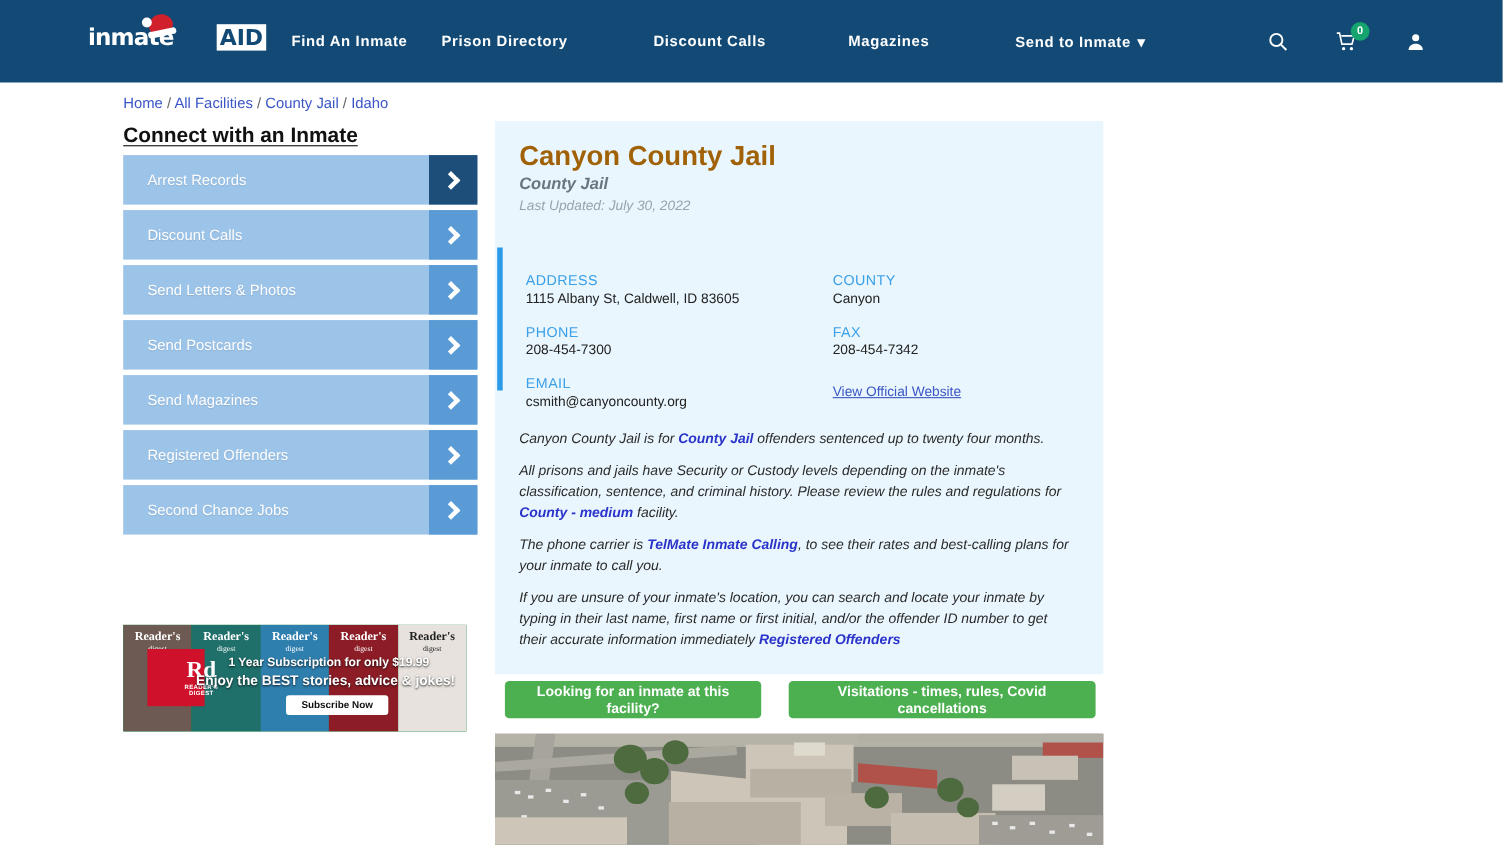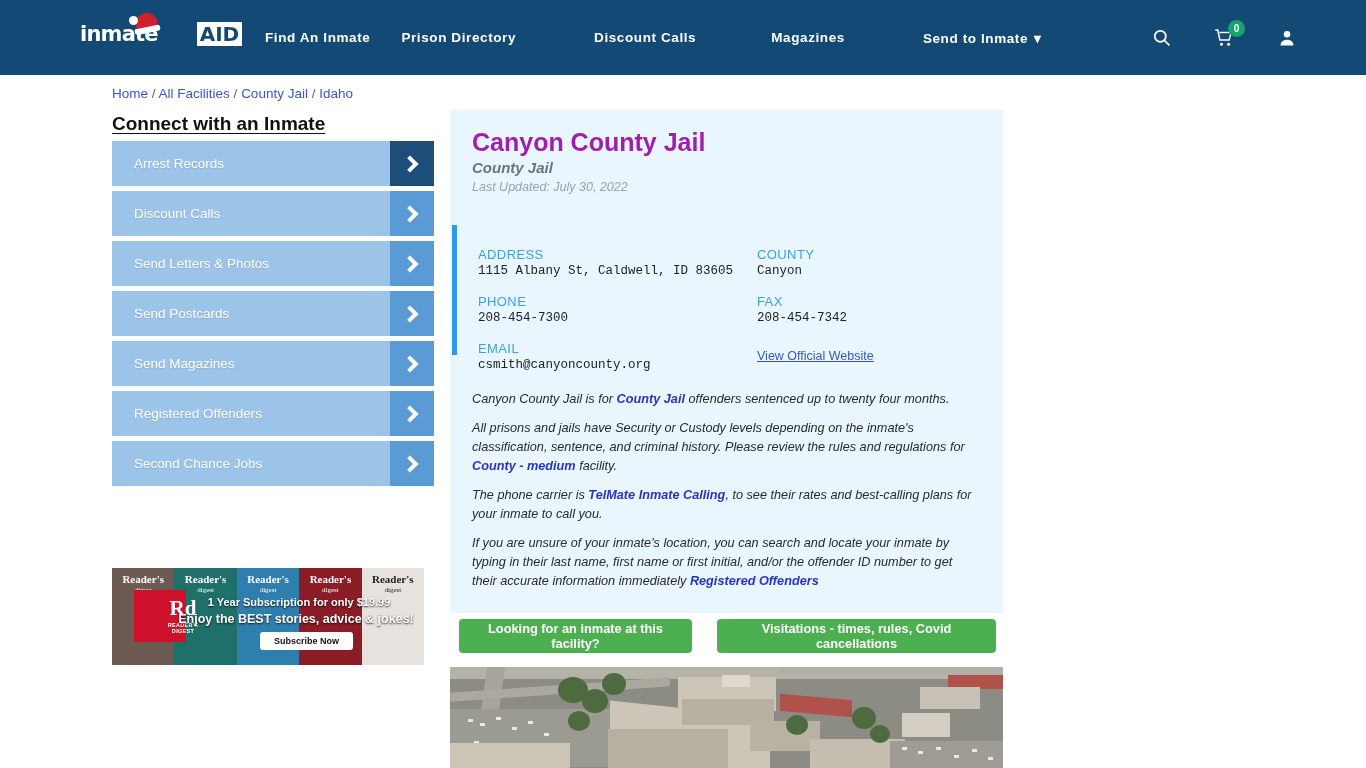--- a/index.html
+++ b/index.html
@@ -170,21 +170,21 @@
   }
 
   
   .main-card {
     position: absolute; left: 450px; top: 110px;
     width: 553px; height: 503px;
     background: #e9f6fd;
   }
   .facility-title {
     position: absolute; left: 22px; top: 18px;
-    font-size: 25px; font-weight: bold; color: #a21caf;
+    font-size: 25px; font-weight: bold; color: #a16207;
   }
   .facility-type {
     position: absolute; left: 22px; top: 49px;
     font-size: 15px; font-weight: bold; font-style: italic;
     color: #6b7480;
   }
   .facility-updated {
     position: absolute; left: 22px; top: 70px;
     font-size: 12.5px; font-style: italic; color: #9aa3ab;
   }
@@ -198,21 +198,21 @@
     width: 5px; height: 130px; background: #2b9ae8;
   }
   .contact-col { position: absolute; top: 10px; }
   .col-left { left: 26px; width: 260px; }
   .col-right { left: 305px; width: 230px; }
   .c-label {
     font-size: 13px; color: #3ba0e8; letter-spacing: 0.4px;
     margin-bottom: 2px;
     margin-top: 12px;
   }
-  .c-value { font-size: 12.5px; color: #222222; margin-bottom: 16px; font-family: Liberation Mono, monospace; }
+  .c-value { font-size: 12.5px; color: #222222; margin-bottom: 16px; }
   .c-link {
     font-size: 12.5px; color: #3a56c6; text-decoration: underline;
     cursor: pointer; display: inline-block; margin-top: 8px;
   }
 
   .desc { position: absolute; left: 22px; top: 280px; width: 508px; }
   .desc p {
     margin: 0 0 10px 0;
     font-size: 12.7px; line-height: 19px;
     font-style: italic; color: #2a2a2a;

